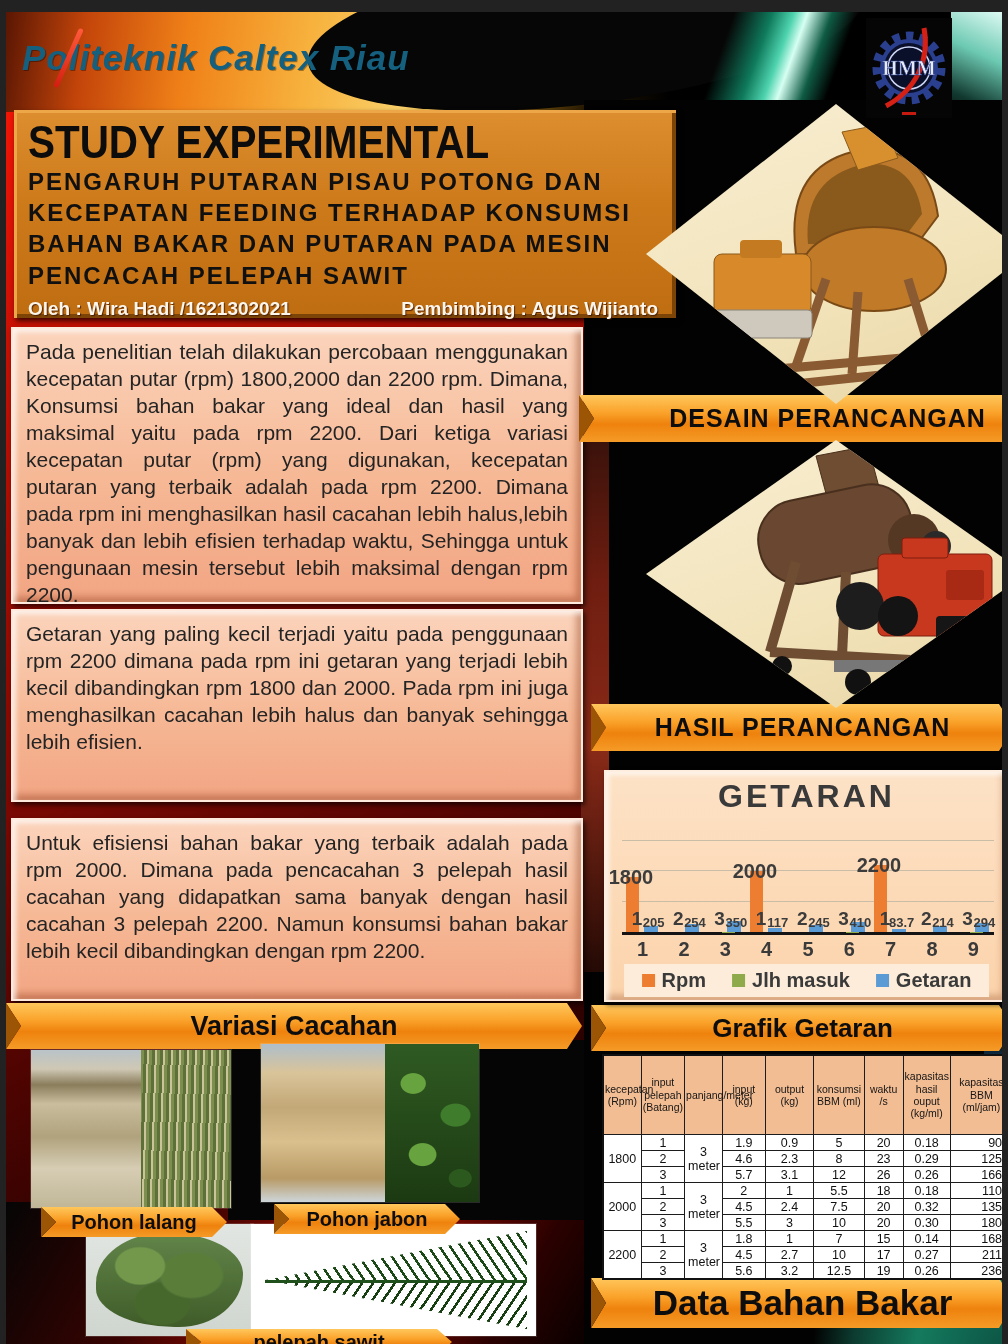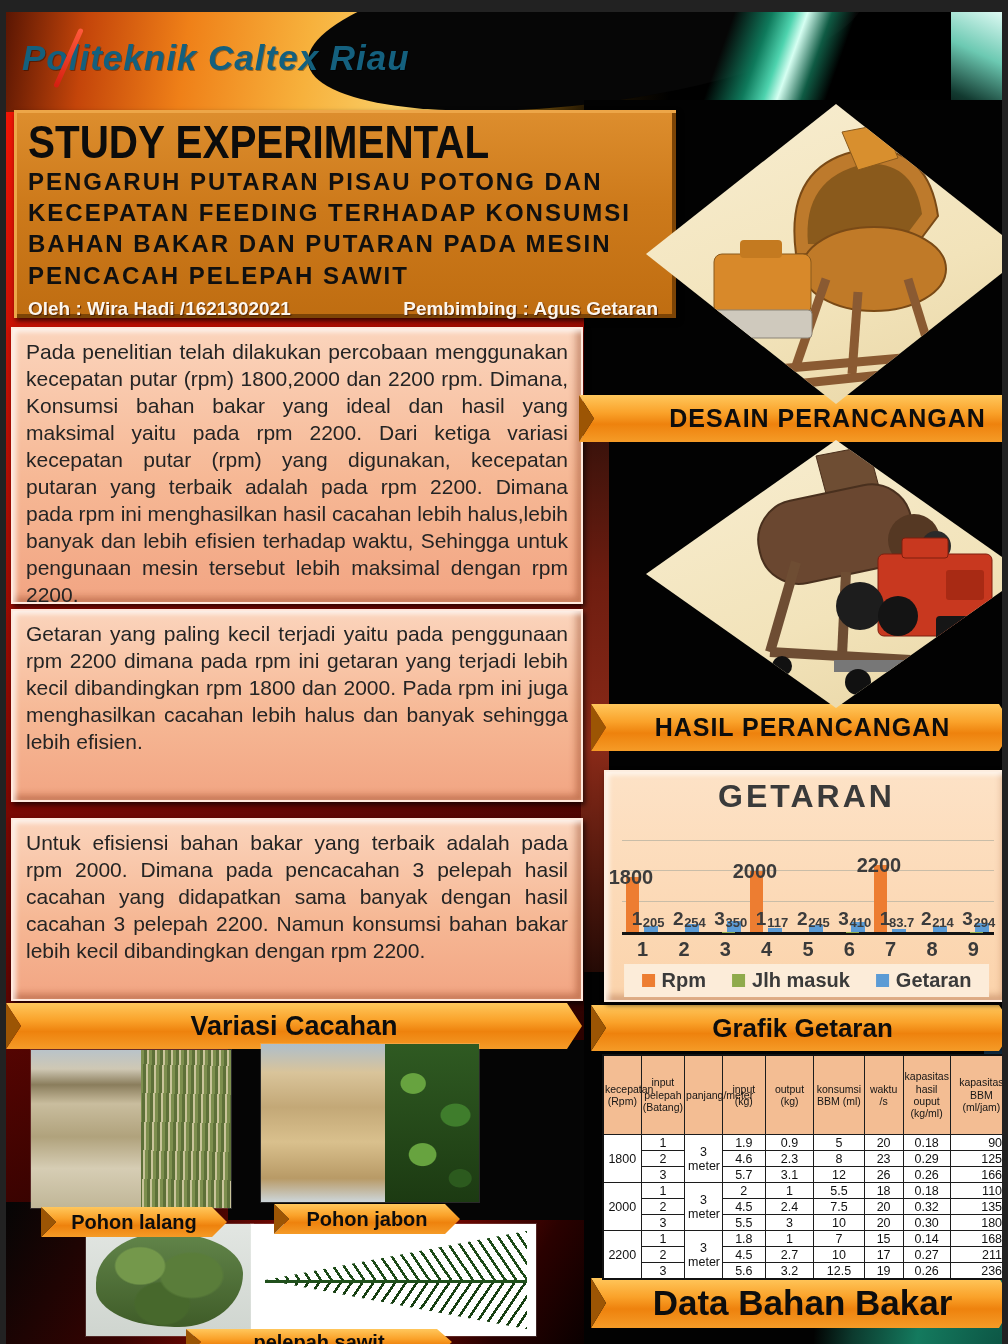--- a/index.html
+++ b/index.html
@@ -154,30 +154,40 @@
   <div class="abs bg-left"></div>
   <div class="abs bg-left-dark"></div>
   <div class="abs bg-photo-gap"></div>
   <div class="abs bg-right"></div>
   <div class="abs bg-mid-photo"></div>
   <div class="abs bg-br-teal"></div>
   <div class="abs bg-r-blue"></div>
 
   <div class="abs brand">Politeknik Caltex Riau</div>
   <div class="abs brand-swoosh"></div>
+  <div class="abs hmm-logo">
+    <svg width="86" height="100" viewBox="0 0 86 100">
+      <circle cx="43" cy="50" r="31" fill="none" stroke="#2b3f8f" stroke-width="11" stroke-dasharray="7 6"></circle>
+      <circle cx="43" cy="50" r="27" fill="#0a0f2a" stroke="#2b3f8f" stroke-width="4"></circle>
+      <circle cx="43" cy="50" r="21" fill="none" stroke="#cdd6f5" stroke-width="1.5"></circle>
+      <path d="M20 88 C 50 72 64 42 58 10" fill="none" stroke="#d42015" stroke-width="5"></path>
+      <text x="43" y="57" text-anchor="middle" font-family="Liberation Serif,serif" font-size="20" font-weight="bold" fill="#e8ecfa" stroke="#2b3f8f" stroke-width="0.6">HMM</text>
+      <rect x="36" y="94" width="14" height="3" fill="#c41a10"></rect>
+    </svg>
+  </div>
 
   <div class="abs title-box">
     <div class="title-main">STUDY EXPERIMENTAL</div>
     <div class="title-sub">PENGARUH PUTARAN PISAU POTONG DAN</div>
     <div class="title-sub">KECEPATAN FEEDING TERHADAP  KONSUMSI</div>
     <div class="title-sub">BAHAN BAKAR  DAN PUTARAN PADA MESIN</div>
     <div class="title-sub">PENCACAH PELEPAH SAWIT</div>
     <div class="byline">
       <span>Oleh : Wira Hadi /1621302021</span>
-      <span>Pembimbing : Agus Getaran</span>
+      <span>Pembimbing : Agus Wijianto</span>
     </div>
   </div>
 
   <div class="abs para p1">Pada penelitian telah dilakukan percobaan menggunakan kecepatan putar (rpm) 1800,2000 dan 2200 rpm. Dimana, Konsumsi bahan bakar yang ideal dan hasil yang maksimal yaitu pada rpm 2200. Dari ketiga variasi kecepatan putar (rpm) yang digunakan, kecepatan putaran yang terbaik adalah pada rpm 2200. Dimana pada rpm ini menghasilkan hasil cacahan lebih halus,lebih banyak dan lebih efisien terhadap waktu, Sehingga untuk pengunaan mesin tersebut lebih maksimal dengan rpm 2200.</div>
   <div class="abs para p2">Getaran yang paling kecil terjadi yaitu pada penggunaan rpm 2200 dimana pada rpm ini getaran yang terjadi lebih kecil dibandingkan rpm 1800 dan 2000. Pada rpm ini juga menghasilkan cacahan lebih halus dan banyak sehingga lebih efisien.</div>
   <div class="abs para p3">Untuk efisiensi bahan bakar yang terbaik adalah pada rpm 2000. Dimana pada pencacahan 3 pelepah hasil cacahan yang didapatkan sama banyak dengan hasil cacahan 3 pelepah 2200. Namun konsumsi bahan bakar lebih kecil dibandingkan dengan rpm 2200.</div>
 
   <div class="abs banner b-variasi">
     <div class="bg"></div>
       <div class="notch"></div>

